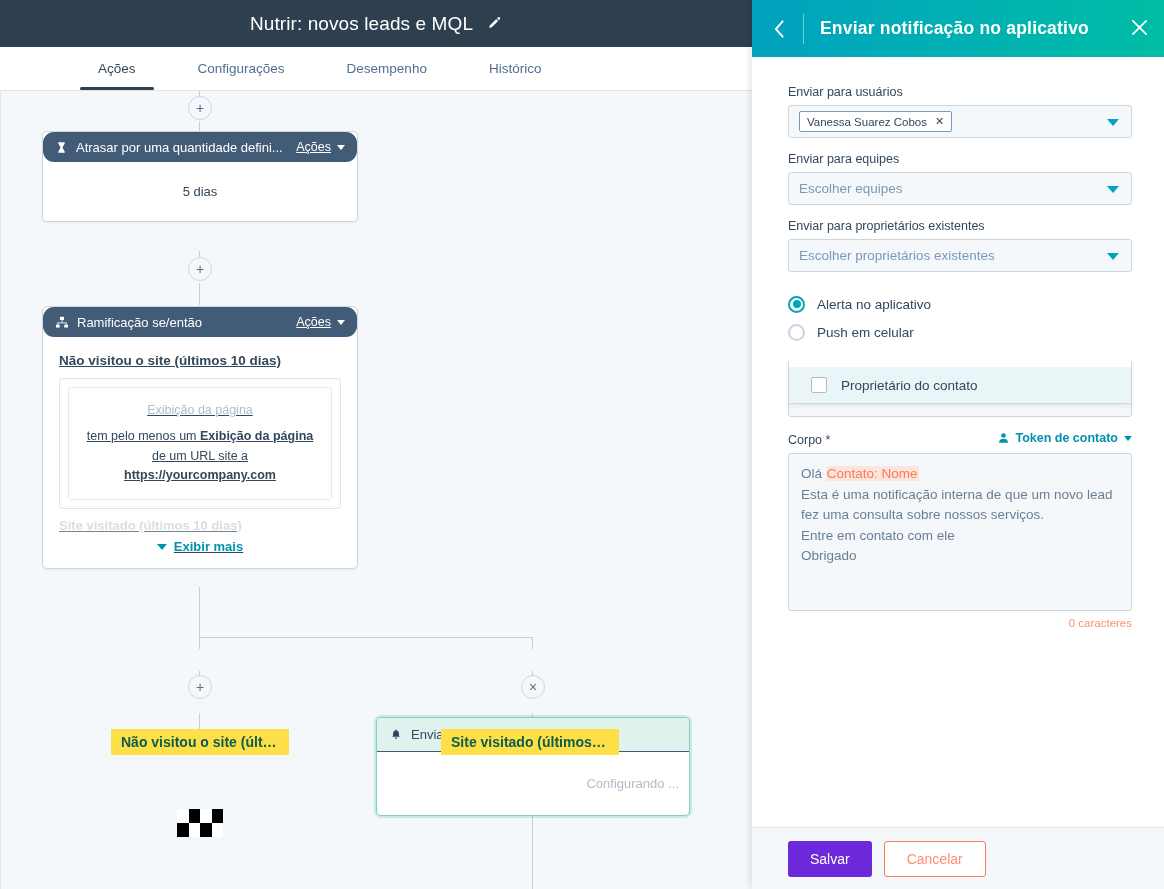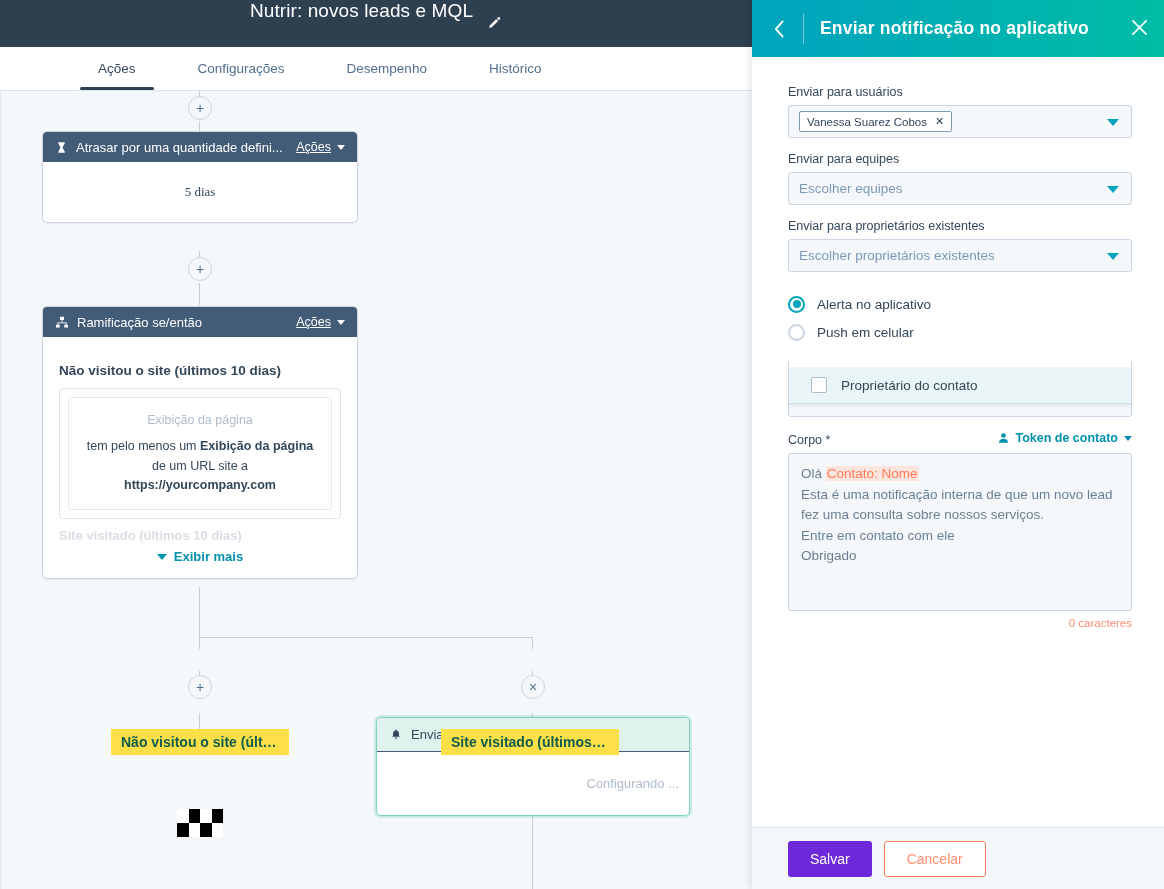--- a/index.html
+++ b/index.html
@@ -15,21 +15,21 @@
   #left-pane {
     position: absolute; left: 0; top: 0;
     width: 752px; height: 889px;
     background: #f5f8fa;
     overflow: hidden;
   }
   #topbar {
     position: relative;
     height: 47px; width: 752px;
     background: #2e3f50;
-    display: flex; justify-content: center;
+    display: flex; align-items: center; justify-content: center;
   }
   #topbar-title {
     color: #ffffff; font-size: 19px; letter-spacing: .1px;
   }
   #topbar-edit {
     margin-left: 14px; color: #ffffff; font-size: 14px;
     display: inline-flex; align-items: center;
   }
   #tabbar {
     height: 44px; width: 752px; background: #ffffff;
@@ -76,41 +76,42 @@
     overflow: hidden;
     z-index: 2;
   }
   .card-head {
     background: #425b76;
     color: #ffffff;
     height: 30px;
     display: flex; align-items: center;
     padding: 0 12px;
     font-size: 13px;
+    border-radius: 11px;
   }
   .card-head .ico { margin-right: 8px; display:inline-flex; align-items:center; }
   .card-head .ttl {
     flex: 1; overflow: hidden; text-overflow: ellipsis; white-space: nowrap;
   }
   .card-actions {
     font-size: 12.5px; color: #ffffff; text-decoration: underline;
     white-space: nowrap;
   }
   .caret-w {
     display: inline-block; margin-left: 6px;
     border-left: 4px solid transparent; border-right: 4px solid transparent;
     border-top: 5px solid #ffffff; vertical-align: middle;
   }
   .card-body {
     padding: 16px 14px; font-size: 13px; color: #33475b;
     text-align: center;
   }
 
   
-  #branch-card .card-body { text-align: left; padding: 26px 16px 10px; }
+  #branch-card .card-body { text-align: left; padding: 16px 16px 10px; text-decoration: underline; }
   .branch-title { font-size: 13.5px; font-weight: bold; color: #33475b; margin-bottom: 10px; }
   .cond-outer {
     border: 1px solid #dfe3eb; border-radius: 4px; padding: 8px;
   }
   .cond-inner {
     border: 1px solid #e5eaef; border-radius: 3px;
     padding: 13px 12px; text-align: center;
     font-size: 12.5px; color: #33475b; line-height: 1.55;
   }
   .cond-prop { color: #b0bcc9; display:block; margin-bottom: 7px; }
@@ -372,21 +373,21 @@
         <div class="card-head">
           <span class="ico">
             <svg width="13" height="13" viewBox="0 0 16 16">
                 <path d="M4 1.5h8v1.2L9.2 8 12 13.3v1.2H4v-1.2L6.8 8 4 2.7V1.5z" fill="#ffffff"></path>
               </svg>
           </span>
           <span class="ttl">Atrasar por uma quantidade defini...</span>
           <span class="card-actions"><span>Ações</span></span>
             <span class="caret-w"></span>
         </div>
-        <div class="card-body" style="padding:22px 14px;font-family:Liberation Serif, serif;">5 dias</div>
+        <div class="card-body" style="padding:22px 14px;">5 dias</div>
       </div>
 
       <div class="card" id="branch-card" style="left:41px; top:215px; width:316px;">
         <div class="card-head">
           <span class="ico">
             <svg width="14" height="13" viewBox="0 0 16 16">
                 <rect x="5.5" y="1" width="5" height="4" fill="#fff"></rect>
                 <rect x="7.6" y="5" width="1" height="3.2" fill="#fff"></rect>
                 <rect x="2.4" y="8" width="11.2" height="1" fill="#fff"></rect>
                 <rect x="2.4" y="8" width="1" height="2.6" fill="#fff"></rect>

